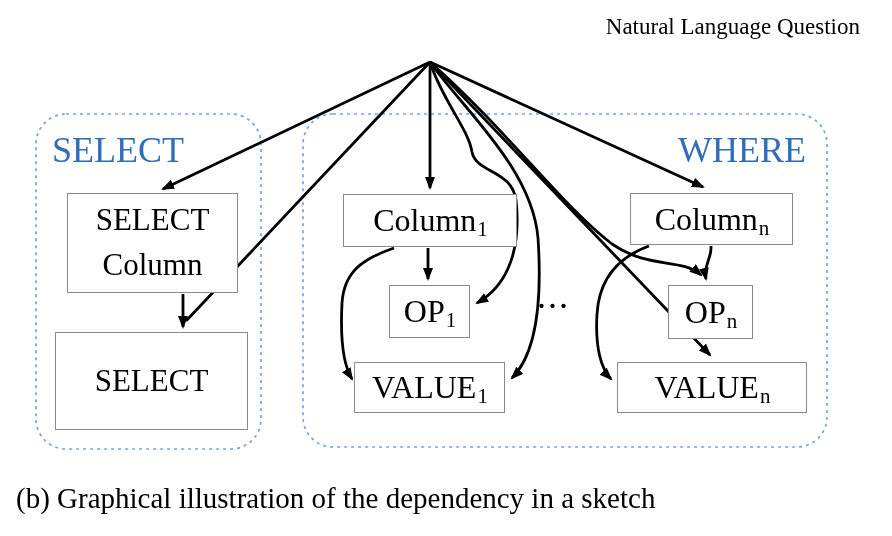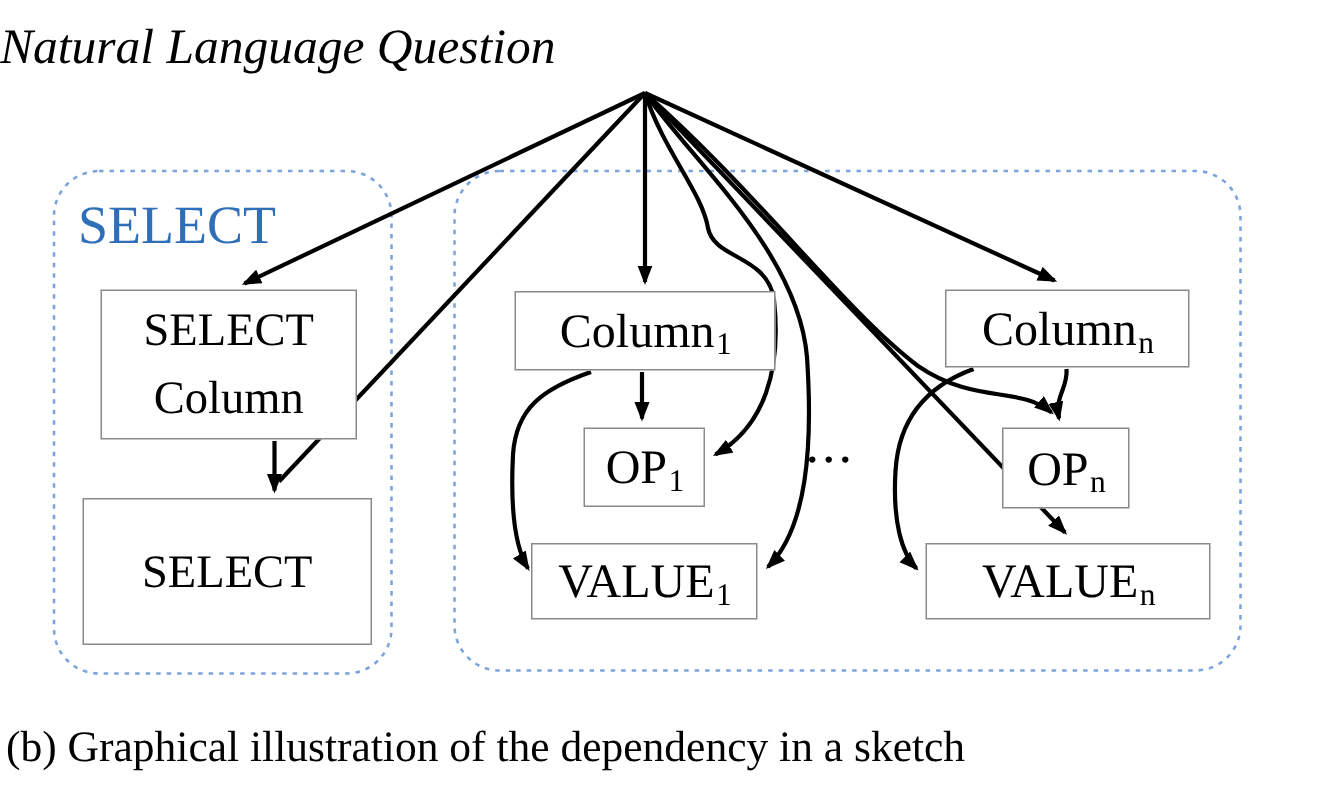--- a/index.html
+++ b/index.html
@@ -2,22 +2,22 @@
 <html><head>
 <meta charset="utf-8">
 <style>
   html,body{margin:0;padding:0;background:#fff;}
   #stage{
     position:relative;width:892px;height:536px;background:#ffffff;overflow:hidden;
     font-family:"Liberation Serif","DejaVu Serif",serif;color:#000;
   }
   #arrow-layer{position:absolute;left:0;top:0;z-index:1;}
   .diagram-title{
-    position:absolute;left:0;top:14px;width:860px;text-align:left;
-    font-size:33px;z-index:2;font-style:italic;
+    position:absolute;left:0;top:14px;width:860px;text-align:right;
+    font-size:23px;z-index:2;
   }
   .group-label{
     position:absolute;font-size:36px;color:#2f6eb8;z-index:2;line-height:1;
   }
   #select-label{left:52px;top:132px;}
   #where-label{left:678px;top:132px;}
   .node{
     position:absolute;box-sizing:border-box;background:#ffffff;
     border:1.6px solid #8a8a8a;display:flex;flex-direction:column;
     align-items:center;justify-content:center;z-index:2;
@@ -31,21 +31,21 @@
   #node-op1{left:389px;top:285px;width:81px;height:53px;}
   #node-val1{left:354px;top:362px;width:151px;height:51px;}
   #node-coln{left:630px;top:193px;width:163px;height:52px;}
   #node-opn{left:668px;top:285px;width:85px;height:54px;}
   #node-valn{left:617px;top:362px;width:190px;height:51px;}
   .ellipsis{
     position:absolute;left:537px;top:278px;font-size:36px;letter-spacing:2px;
     z-index:2;line-height:1;
   }
   .caption{
-    position:absolute;left:4px;top:482px;font-size:29px;z-index:2;white-space:nowrap;
+    position:absolute;left:16px;top:482px;font-size:29px;z-index:2;white-space:nowrap;
   }
 </style>
 </head>
 <body>
 
 <div id="stage">
 
   <svg id="arrow-layer" width="892" height="536" viewBox="0 0 892 536">
     <defs>
       <marker id="ah" markerUnits="userSpaceOnUse" markerWidth="14" markerHeight="11" refX="11" refY="5" orient="auto">
@@ -70,20 +70,21 @@
       <path d="M428,248 L428,279" marker-end="url(#ah)"></path>
       <path d="M394,248 C362,259 344,272 342,303 C340,342 344,366 352,379" marker-end="url(#ah)"></path>
       <path d="M711,246 C712,259 703,264 706,279" marker-end="url(#ah)"></path>
       <path d="M649,246 C616,258 599,281 597,314 C595,347 601,369 611,379" marker-end="url(#ah)"></path>
     </g>
   </svg>
 
   <div class="diagram-title">Natural Language Question</div>
 
   <div class="group-label" id="select-label">SELECT</div>
+  <div class="group-label" id="where-label">WHERE</div>
 
   <div class="node" id="node-select-column">
     <span>SELECT</span>
     <span>Column</span>
   </div>
 
   <div class="node" id="node-select-aggregator">
     <span>SELECT</span>
   </div>
 

